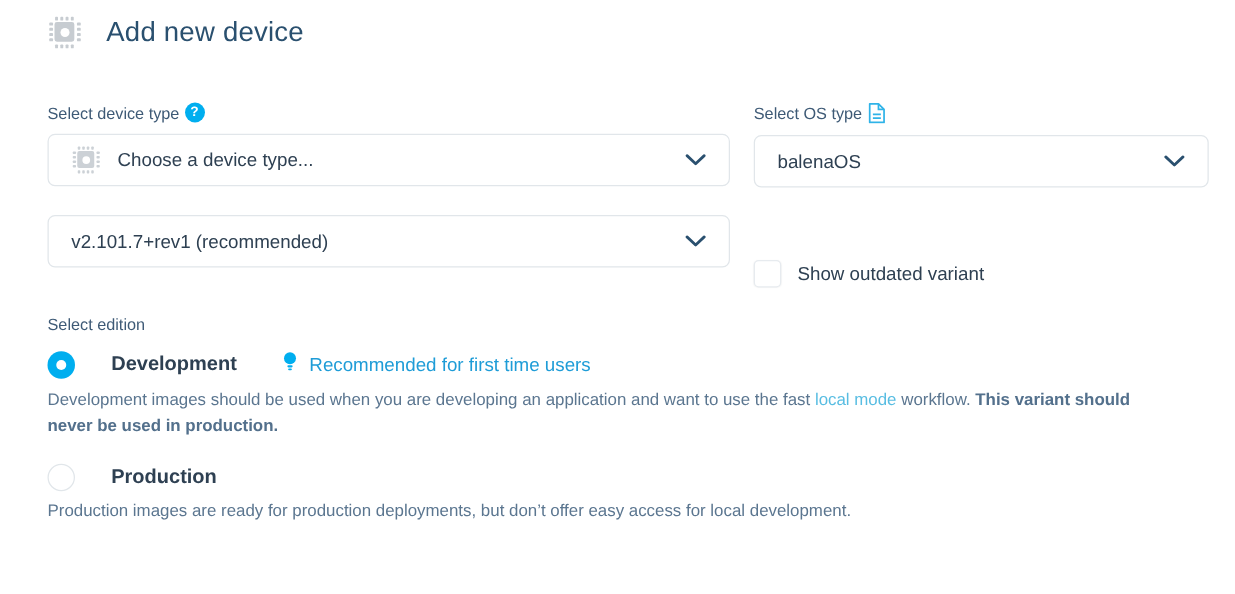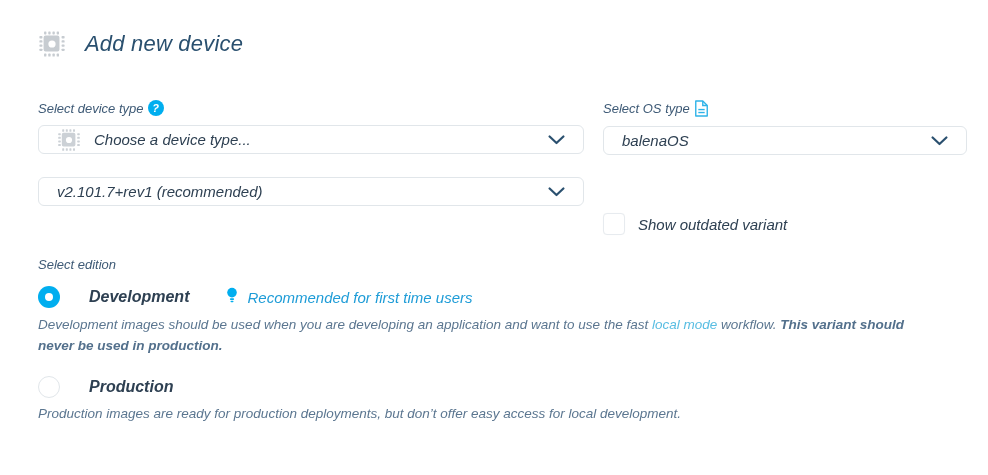--- a/index.html
+++ b/index.html
@@ -1,35 +1,35 @@
 <!DOCTYPE html>
 <html><head>
 <meta charset="utf-8">
 <style>
   * { margin: 0; padding: 0; box-sizing: border-box; }
   html, body { width: 988px; height: 475px; background: #ffffff; overflow: hidden; }
   body { font-family: "Liberation Sans", "DejaVu Sans", sans-serif; color: #2e4052; }
-  .container { padding: 30px 21px 0 38px; font-style: italic; }
+  .container { padding: 12px 21px 0 38px; }
 
   
   .header { display: flex; align-items: center; gap: 19px; margin-bottom: 42px; }
   .page-title { font-size: 22px; color: #2a506f; font-weight: 400; letter-spacing: .2px; }
 
   
   .chip { display: inline-block; line-height: 0; }
 
   
   .form-row { display: flex; gap: 19px; margin-bottom: 22px; }
   .col-left { width: 546px; flex: 0 0 546px; }
   .col-right { flex: 1; }
 
   .field-label { display: flex; align-items: center; gap: 4px; font-size: 13px;
                  color: #3e5a76; margin-bottom: 9px; }
 
-  .select-box { height: 29px; border: 1px solid #e1e6ea; border-radius: 6px;
+  .select-box { height: 42px; border: 1px solid #e1e6ea; border-radius: 6px;
                 background: #fff; display: flex; align-items: center; padding: 0 18px;
                 cursor: pointer; }
   .select-box .value { font-size: 15px; color: #2e4052; }
   .select-box .chip { margin-right: 13px; }
   .chevron { margin-left: auto; display: inline-block; line-height: 0; }
 
   
   .q-icon { width: 16px; height: 16px; border-radius: 50%; background: #00aeef; color: #fff;
             font-size: 11px; font-weight: 700; display: inline-flex; align-items: center;
             justify-content: center; cursor: pointer; }

